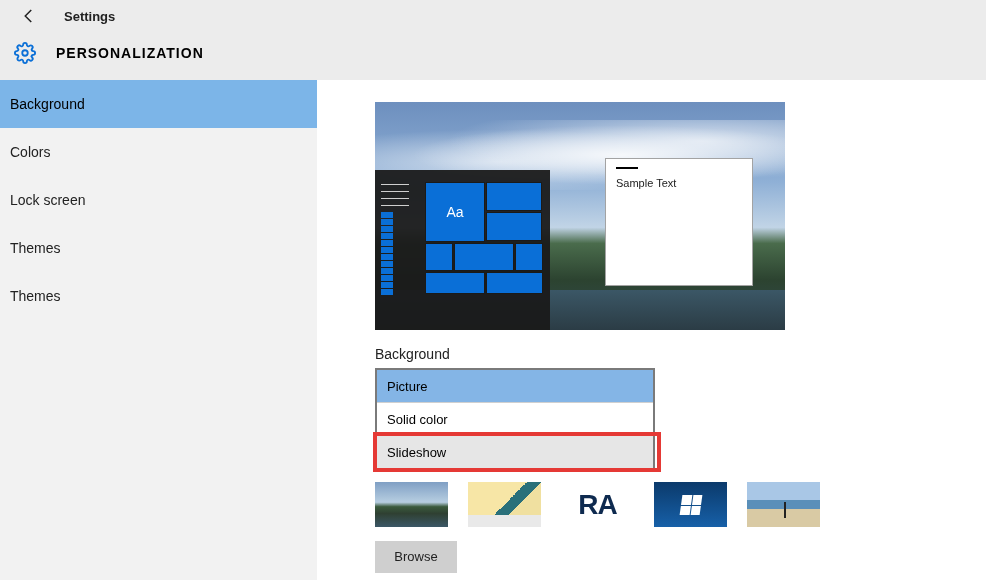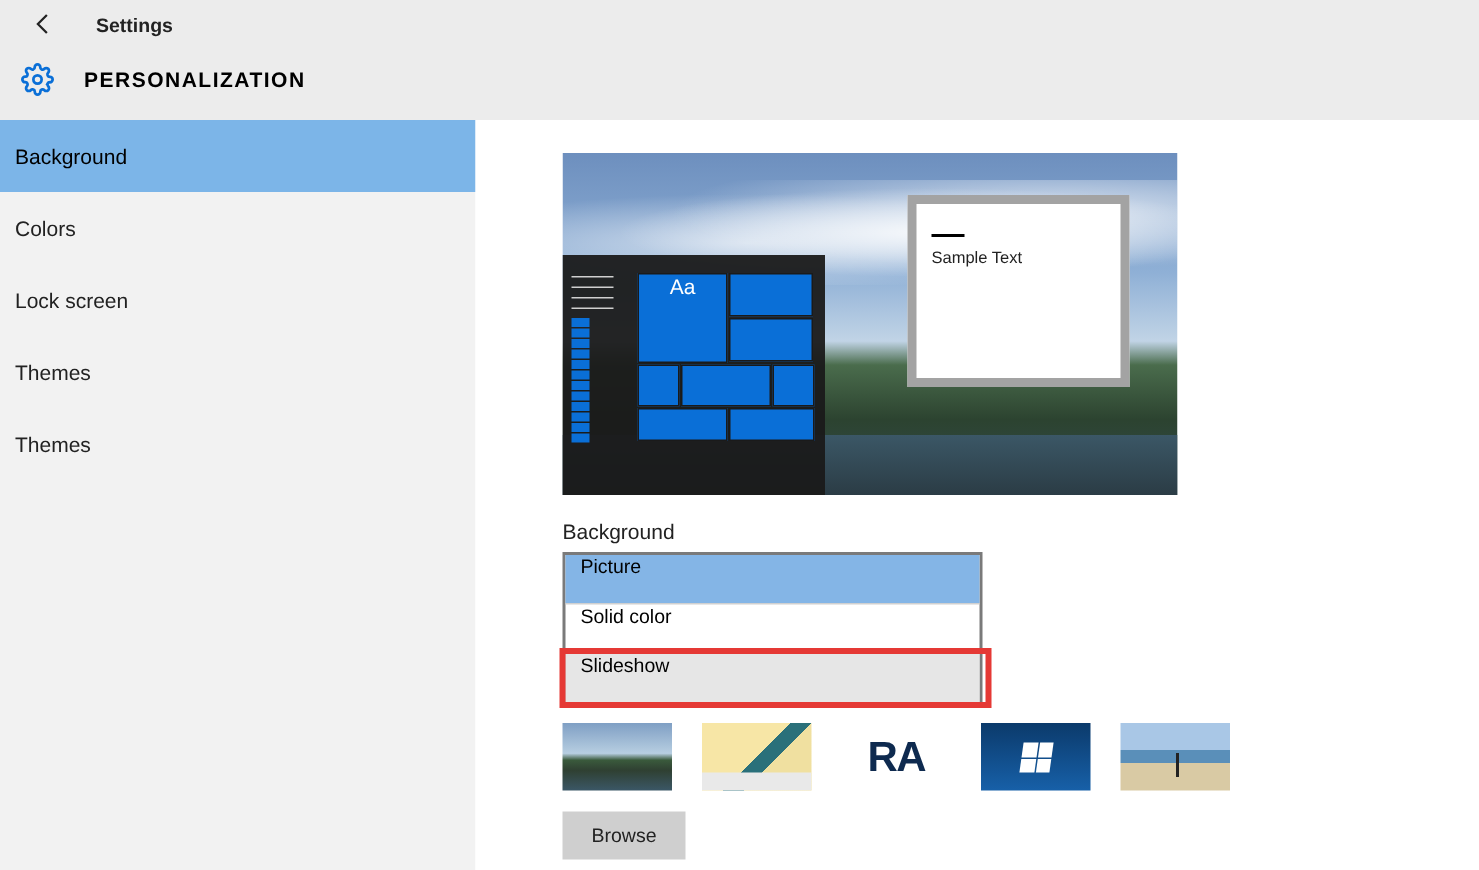--- a/index.html
+++ b/index.html
@@ -29,36 +29,36 @@
   .sky { position: absolute; inset: 0; background: linear-gradient(#6d8fbe 0%, #8fb0d6 35%, #c1d4e6 55%, #4a6c4c 62%, #2c4330 78%, #324b50 100%); }
   .clouds { position:absolute; top:18px; left:0; right:0; height:70px; background: radial-gradient(ellipse at 60% 50%, rgba(255,255,255,.85), rgba(255,255,255,0) 60%), radial-gradient(ellipse at 80% 30%, rgba(255,255,255,.7), rgba(255,255,255,0) 55%), radial-gradient(ellipse at 30% 60%, rgba(255,255,255,.6), rgba(255,255,255,0) 55%); }
   .lake { position:absolute; left:0; right:0; bottom:0; height:40px; background: linear-gradient(#3b5766,#2b3c45); }
   .black-panel { position: absolute; left: 0; bottom: 0; width: 175px; height: 160px; background: #1a1a1a; opacity: .95; }
   .menu-lines { position:absolute; left:6px; top:82px; display:flex; flex-direction:column; gap:6px; }
   .menu-lines span { width:28px; height:1px; background:#cfcfcf; display:block; }
   .blue-col { position:absolute; left:6px; top:110px; display:flex; flex-direction:column; gap:1px; }
   .blue-col span { width:12px; height:6px; background:#0a6fd7; display:block; }
   .tiles { position:absolute; left:50px; top:80px; width:118px; height:140px; }
   .tile { position:absolute; background:#0a6fd7; border:1px solid #1a1a1a; }
-  .tile.big { left:0; top:0; width:60px; height:60px; display:flex; justify-content:center; color:#fff; font-size:14px; }
+  .tile.big { left:0; top:0; width:60px; height:60px; display:flex; align-items:center; justify-content:center; color:#fff; font-size:14px; }
   .tile.tr1 { left:61px; top:0; width:56px; height:29px; }
   .tile.tr2 { left:61px; top:30px; width:56px; height:29px; }
   .tile.b1 { left:0; top:61px; width:28px; height:28px; }
   .tile.b2 { left:29px; top:61px; width:60px; height:28px; }
   .tile.b3 { left:90px; top:61px; width:28px; height:28px; }
   .tile.c1 { left:0; top:90px; width:60px; height:22px; }
   .tile.c2 { left:61px; top:90px; width:57px; height:22px; }
-  .sample-win { position:absolute; right:32px; top:28px; width:148px; height:128px; background:#fff; border:6px solid #a3a3a3; padding:20px 10px; }
+  .sample-win { position:absolute; right:32px; top:56px; width:148px; height:128px; background:#fff; border:1px solid #a3a3a3; padding:8px 10px; }
   .sample-bar { width:22px; height:2px; background:#000; margin-bottom:8px; }
   .sample-text { font-size:11px; color:#222; }
 
   
   .bg-label { margin-top: 16px; font-size: 14px; color: #222; }
   .dropdown { margin-top: 6px; width: 280px; border: 2px solid #7a7a7a; background: #fff; position: relative; }
-  .dd-row { height: 32px; display: flex; align-items: flex-start; padding-left: 10px; font-size: 13px; cursor: pointer; }
+  .dd-row { height: 32px; display: flex; align-items: center; padding-left: 10px; font-size: 13px; cursor: pointer; }
   .dd-row.selected { background: #84b5e6; }
   .dd-row.hover { background: #e6e6e6; }
   .dd-sep { height:1px; background:#d0d0d0; }
   .highlight { position:absolute; left:-4px; width:288px; height:40px; border:4px solid #e53935; pointer-events:none; }
 
   
   .thumbs { display:flex; gap:20px; margin-top:12px; }
   .thumb { width:73px; height:45px; background:#888; position:relative; overflow:hidden; }
   .thumb.lake { background: linear-gradient(#7f9fc4 0%, #b7cee1 45%, #3a5a3c 55%, #2f4032 70%, #3b5766 100%); }
   .thumb.poster { background: linear-gradient(135deg,#f7e6a6 0 50%,#2a707a 50% 62%,#f0e0a0 62% 100%); }

